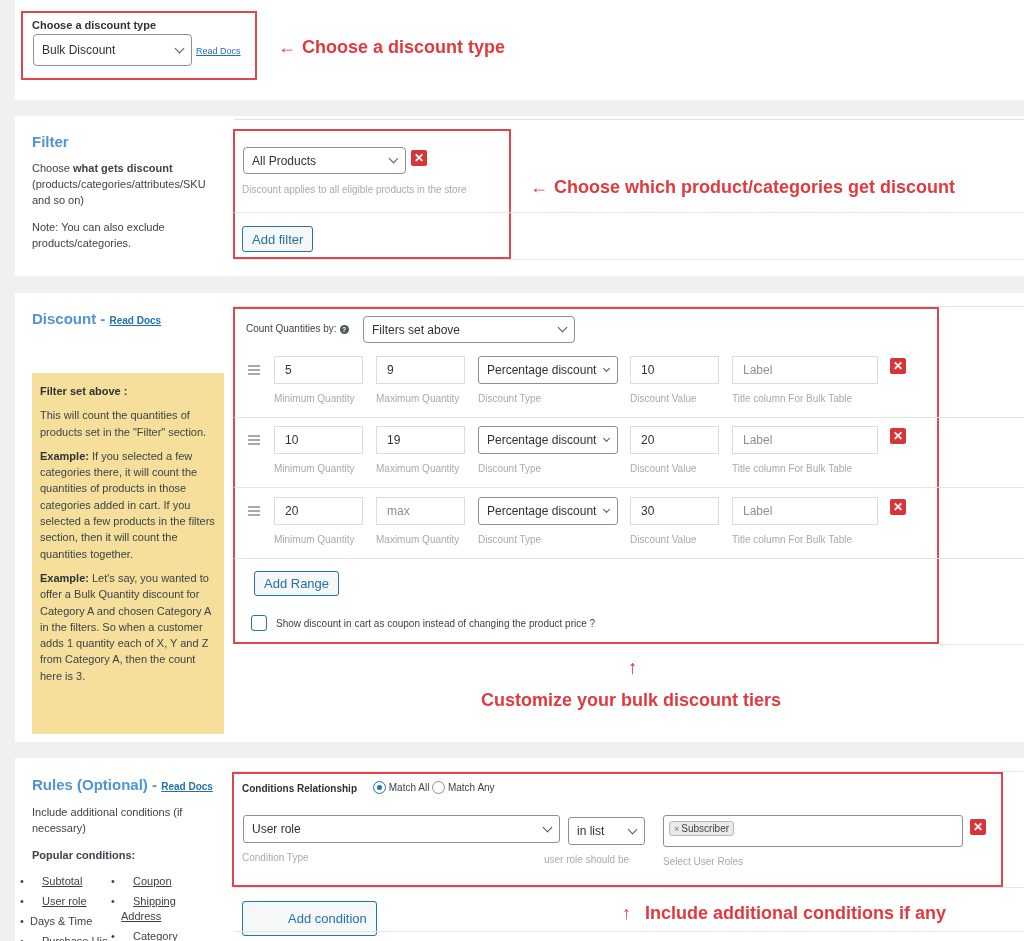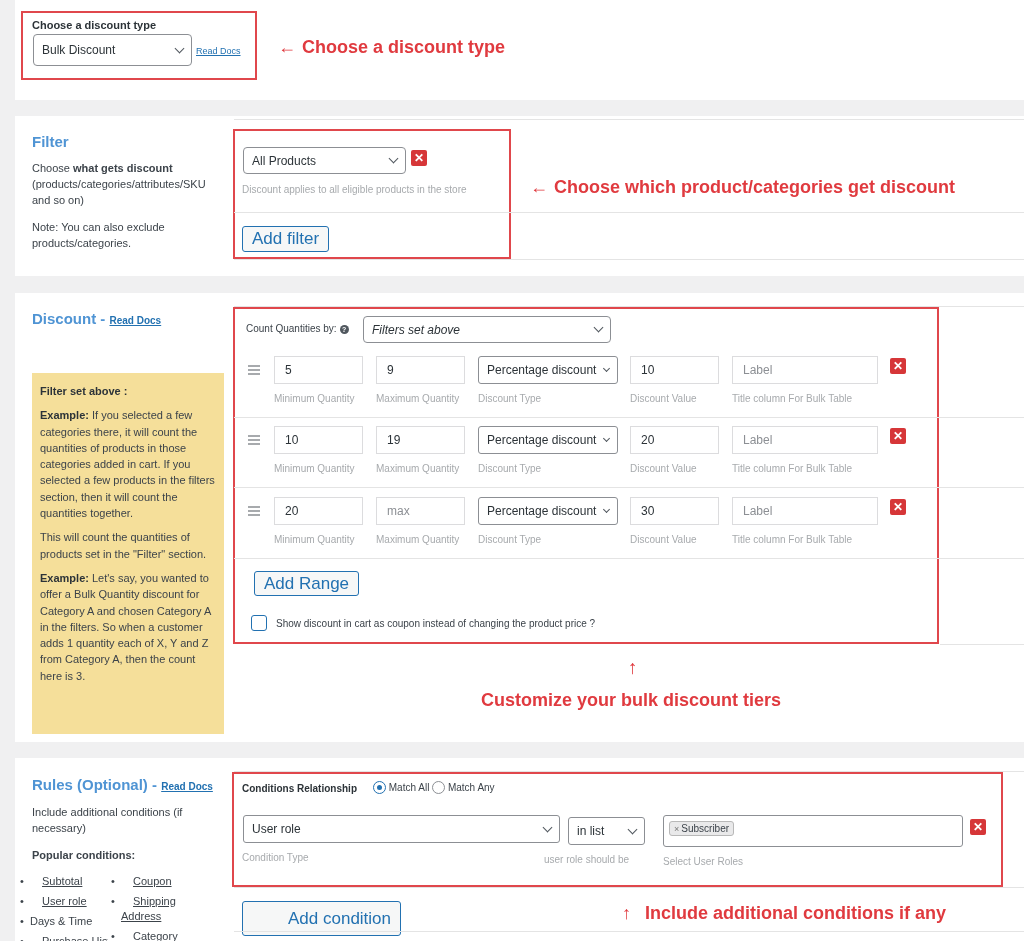--- a/index.html
+++ b/index.html
@@ -20,21 +20,21 @@
 
   .sel { position: absolute; border: 1px solid #8c8f94; border-radius: 4px; background: #fff; font-size: 12px; color: #2c3338; padding: 0 8px; display: flex; align-items: center; justify-content: space-between; }
   .chev { width: 7px; height: 7px; border-right: 1.5px solid #50575e; border-bottom: 1.5px solid #50575e; transform: rotate(45deg); margin-top: -4px; margin-left: 6px; flex: none; }
 
   .inp { position: absolute; border: 1px solid #dcdcde; background: #fff; font-size: 12px; color: #2c3338; padding: 0 10px; display: flex; align-items: center; height: 28px; }
   .inp.ph { color: #8c8f94; }
   .cap { position: absolute; font-size: 10px; color: #a7aaad; white-space: nowrap; }
 
   .xbtn { position: absolute; width: 16px; height: 16px; background: #d63638; border-radius: 2px; color: #fff; font-size: 12px; font-weight: bold; display: flex; align-items: center; justify-content: center; line-height: 1; }
 
-  .btn { position: absolute; border: 1px solid #2271b1; border-radius: 3px; background: #f6f7f7; color: #2271b1; font-size: 17px; display: flex; align-items: center; justify-content: center; height: 26px; padding: 0 9px; }
+  .btn { position: absolute; border: 1px solid #2271b1; border-radius: 3px; background: #f6f7f7; color: #2271b1; font-size: 13px; display: flex; align-items: center; justify-content: center; height: 26px; padding: 0 9px; }
 
   .link { color: #2271b1; text-decoration: underline; font-weight: bold; font-size: 10px; }
 
   .ptitle { position: absolute; color: #4f94d4; font-size: 15px; font-weight: bold; white-space: nowrap; }
   .pdesc { position: absolute; font-size: 11px; line-height: 16px; color: #3c434a; }
 
   .handle { position: absolute; width: 12px; }
   .handle i { display: block; height: 1.5px; background: #a7aaad; margin-bottom: 2.5px; }
 
   .note { position: absolute; left: 17px; top: 80px; width: 192px; height: 361px; background: #f5df9a; padding: 10px 8px; font-size: 11px; line-height: 16.3px; color: #3c434a; }
@@ -99,31 +99,31 @@
 </div>
 
 <div class="panel" id="p3">
   <div class="hline" style="left:219px;right:0;top:13px;"></div>
   <div class="ptitle" style="left:17px;top:17px;">
     <span>Discount - </span><a class="link">Read Docs</a>
   </div>
 
   <div class="note">
     <p><b>Filter set above :</b></p>
+    <p>This will count the quantities of products set in the "Filter" section.</p>
     <p><b>Example:</b><span> If you selected a few categories there, it will count the quantities of products in those categories added in cart. If you selected a few products in the filters section, then it will count the quantities together.</span></p>
-    <p>This will count the quantities of products set in the "Filter" section.</p>
     <p><b>Example:</b><span> Let's say, you wanted to offer a Bulk Quantity discount for Category A and chosen Category A in the filters. So when a customer adds 1 quantity each of X, Y and Z from Category A, then the count here is 3.</span></p>
   </div>
 
   <div class="redbox" style="left:218px;top:14px;width:706px;height:337px;"></div>
 
   <div style="position:absolute;left:231px;top:30px;font-size:10px;color:#3c434a;">
     <span>Count Quantities by:</span><span class="qmark">?</span>
   </div>
-  <div class="sel" style="left:348px;top:23px;width:248px;height:27px;font-style:italic;">
+  <div class="sel" style="left:348px;top:23px;width:212px;height:27px;">
     <span>Filters set above</span>
     <span class="chev"></span>
   </div>
 
   <div>
     <div class="handle" style="left:233px;top:72px;">
         <i></i>
         <i></i>
         <i></i>
       </div>

